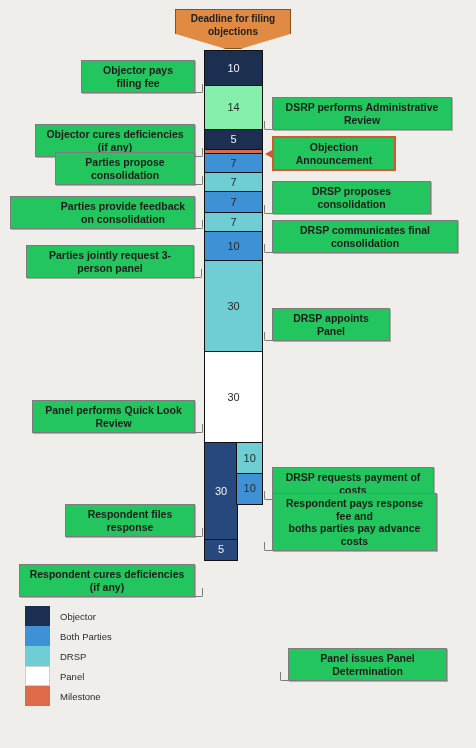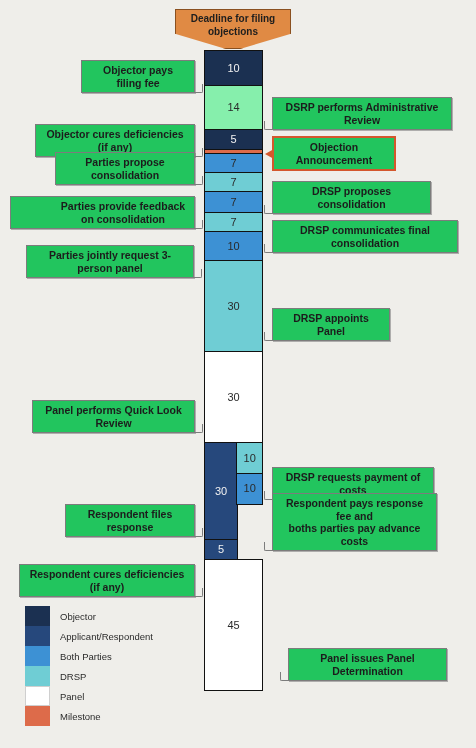--- a/index.html
+++ b/index.html
@@ -234,23 +234,20 @@
         </div>
         <div class="col-right">
           <div class="seg" style="height: 32px; background: rgb(111, 205, 212);">
             <span class="val">10</span>
           </div>
           <div class="seg" style="height: 32px; background: rgb(61, 145, 212);">
             <span class="val">10</span>
           </div>
         </div>
       </div>
-      <div class="seg" style="height: 132px; background: rgb(255, 255, 255);">
-        <span class="val">45</span>
-      </div>
     </div>
 
   <div id="left-callouts">
       <div class="callout left" style="top: 60px; left: 81px; width: 114px;">Objector pays filing fee</div>
       <div class="callout left" style="top: 124px; left: 35px; width: 160px;">Objector cures deficiencies (if any)</div>
       <div class="callout left" style="top: 152px; left: 55px; width: 140px;">Parties propose consolidation</div>
       <div class="callout left" style="top: 196px; left: 10px; width: 185px; padding-left: 48px;">Parties provide feedback on consolidation</div>
       <div class="callout left" style="top: 245px; left: 6px; width: 168px; margin-left: 20px;">Parties jointly request 3-person panel</div>
       <div class="callout left" style="top: 400px; left: 32px; width: 163px;">Panel performs Quick Look Review</div>
       <div class="callout left" style="top: 504px; left: 65px; width: 130px;">Respondent files response</div>
@@ -268,24 +265,20 @@
 boths parties pay advance costs</div>
       <div class="callout right" style="top: 648px; left: 288px; width: 159px;">Panel issues Panel Determination</div>
     </div>
 
   <div class="legend" id="legend-root">
       <div class="legend-row">
         <div class="legend-swatch" style="background: rgb(27, 48, 81);"></div>
         <div class="legend-label">Objector</div>
       </div>
       <div class="legend-row">
-        <div class="legend-swatch" style="background: rgb(38, 72, 124);"></div>
-        <div class="legend-label">Applicant/Respondent</div>
-      </div>
-      <div class="legend-row">
         <div class="legend-swatch" style="background: rgb(61, 145, 212);"></div>
         <div class="legend-label">Both Parties</div>
       </div>
       <div class="legend-row">
         <div class="legend-swatch" style="background: rgb(111, 205, 212);"></div>
         <div class="legend-label">DRSP</div>
       </div>
       <div class="legend-row">
         <div class="legend-swatch panel" style="background: rgb(255, 255, 255);"></div>
         <div class="legend-label">Panel</div>

